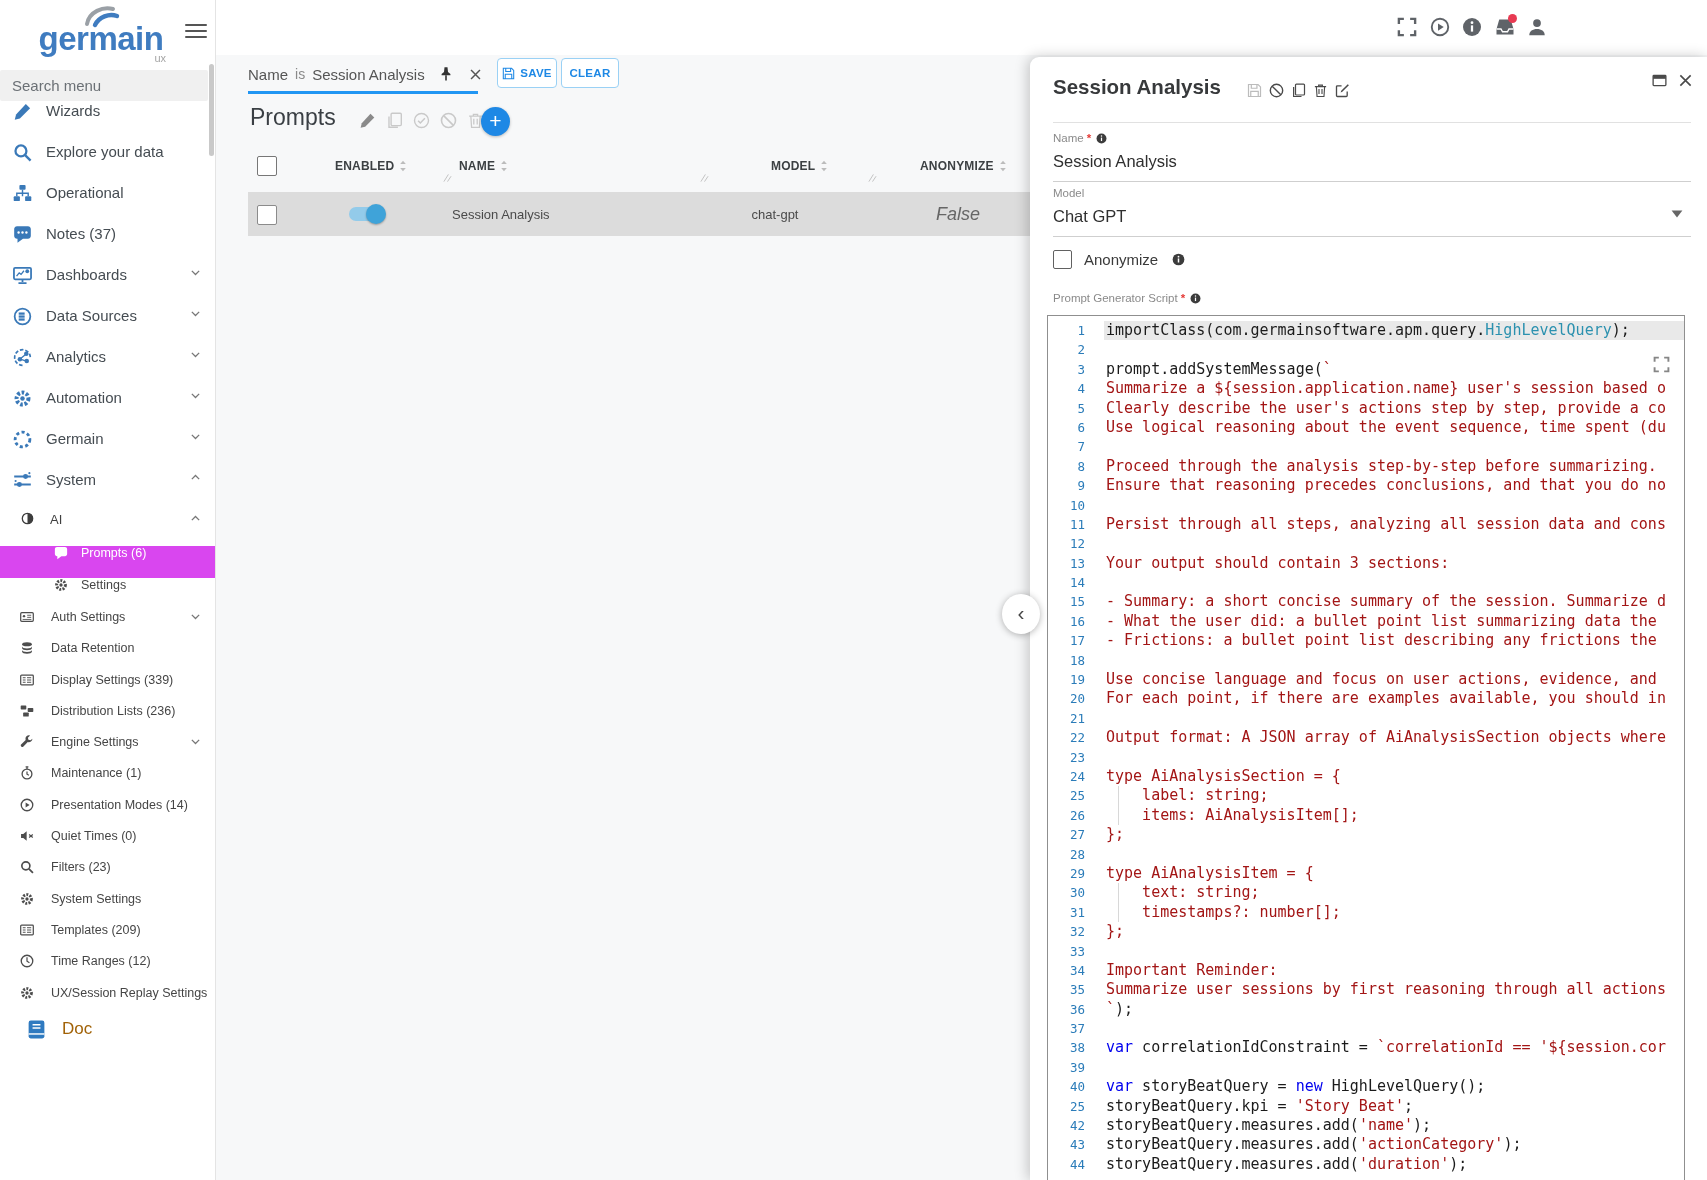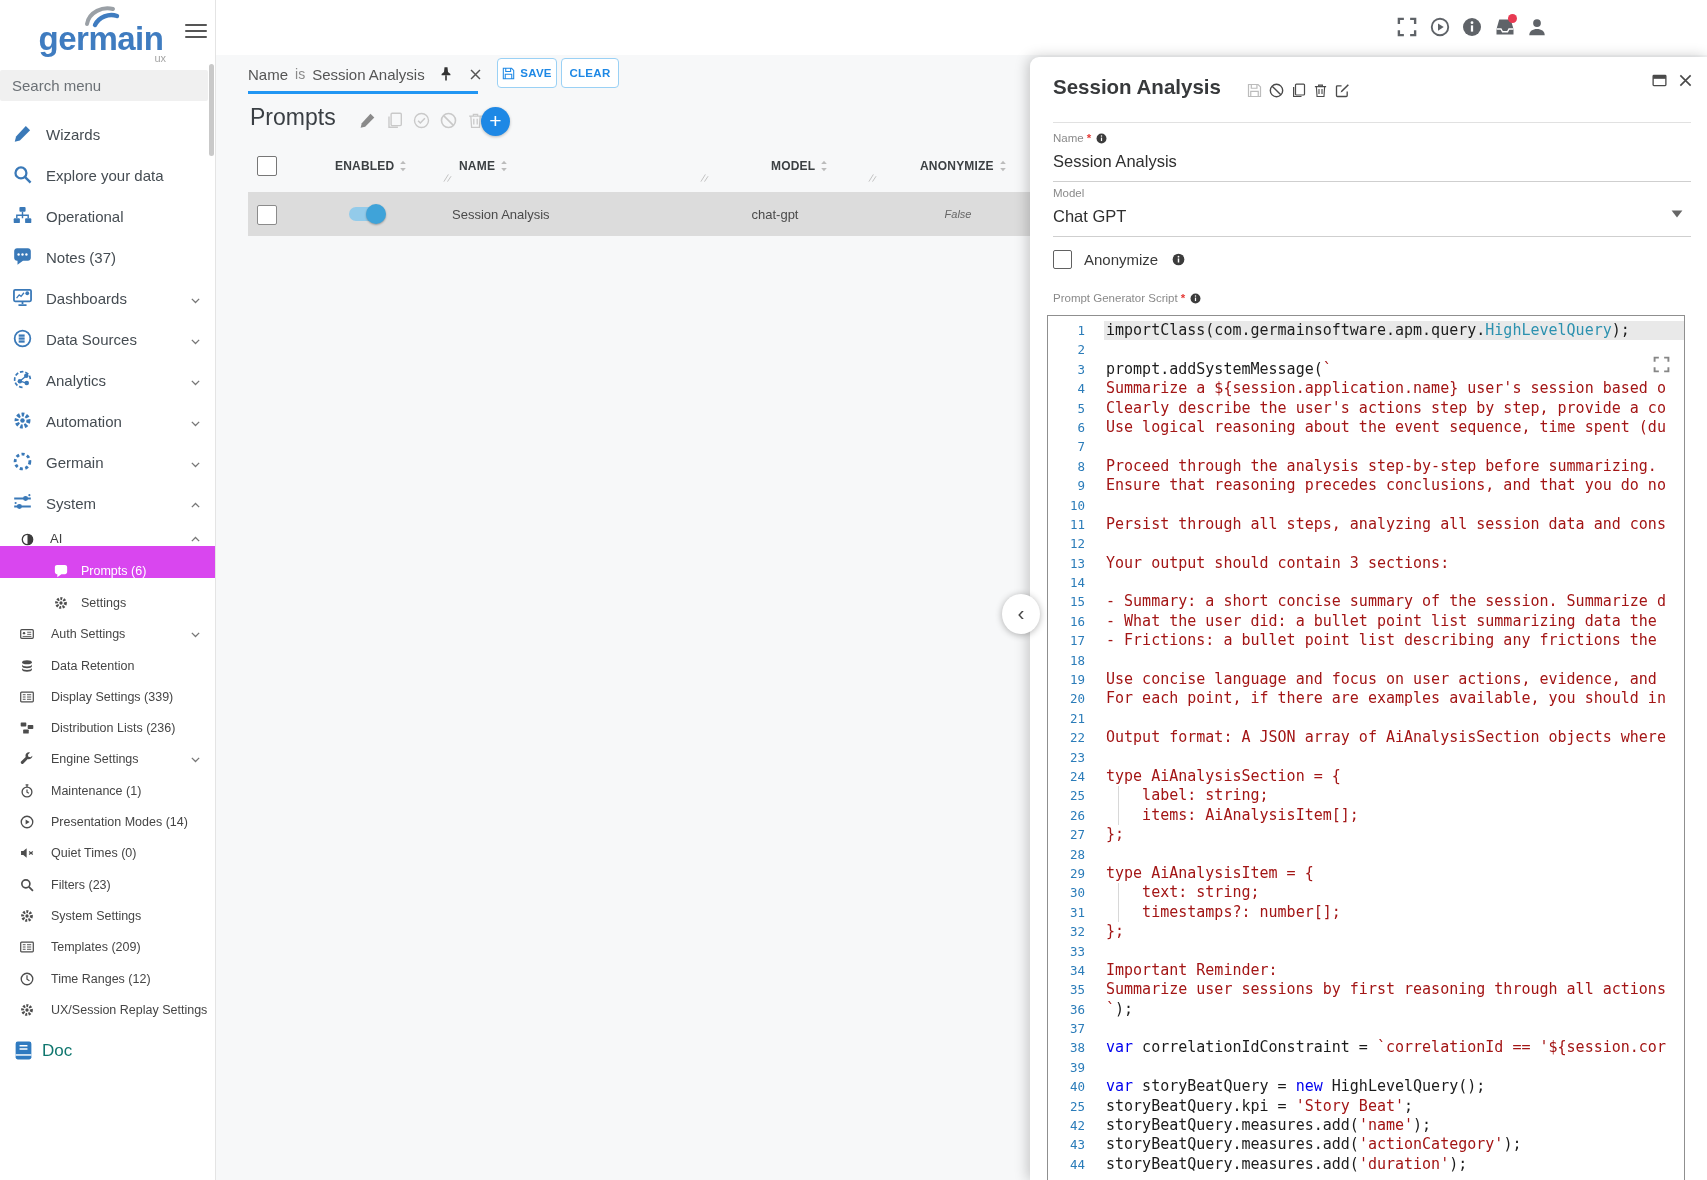--- a/index.html
+++ b/index.html
@@ -13,33 +13,33 @@
   .logo{position:absolute;left:26px;top:4px;width:150px;text-align:center}
   .logo-swoosh{margin:0 auto;width:44px;height:24px}
   .logo-brand{font-size:33px;font-weight:700;color:#3f7cc0;letter-spacing:-.5px;line-height:30px;display:block;margin-top:-4px}
   .logo-sub{display:block;text-align:right;font-size:11px;color:#a5a5a5;margin:-2px 10px 0 0}
   .hamburger{position:absolute;right:8px;top:24px;width:22px;height:18px;cursor:pointer}
   .hamburger i{display:block;height:2.4px;background:#555;margin-bottom:3.6px;border-radius:1px}
   .side-scroll{position:absolute;right:1px;top:64px;width:5px;height:92px;background:#c9c9c9;border-radius:3px}
   .search-menu{position:absolute;left:0;right:7px;top:70px;height:31px;background:#f0f0f0;border-radius:2px;
     display:flex;align-items:center;padding-left:12px;font-size:15px;color:#6b7075}
   #side-nav{position:absolute;left:0;right:0;top:102px}
-  .nav-item{position:relative;display:flex;align-items:flex-end;cursor:pointer}
+  .nav-item{position:relative;display:flex;align-items:flex-start;cursor:pointer}
   .nav-item .nlabel{white-space:nowrap}
   .nav-item .nchev{position:absolute;right:13px;width:13px;height:13px;color:#777}
   .nav-item .nchev svg{width:13px;height:13px}
   .lv0{height:41px;padding-left:13px;gap:14px;font-size:15px;color:#454c52}
   .lv0 .nicon{width:19px;height:19px;color:#3a79b8;flex:none}
   .lvai{height:34px;padding-left:21px;gap:16px;font-size:13px;color:#3f3f3f}
   .lvai .nicon{width:13px;height:13px;color:#3d3d3d;flex:none}
   .lv2{height:32px;padding-left:54px;gap:13px;font-size:12.5px;color:#454545}
   .lv2 .nicon{width:14px;height:14px;color:#4d4d4d;flex:none}
   .lv1{height:31.3px;padding-left:20px;gap:17px;font-size:12.5px;color:#454545}
   .lv1 .nicon{width:14px;height:14px;color:#4d4d4d;flex:none}
-  .lvdoc{height:42px;padding-left:13px;gap:8px;font-size:17px;color:#0f766e;margin-top:2px}
+  .lvdoc{height:42px;padding-left:26px;gap:15px;font-size:17px;color:#a16207;margin-top:2px}
   .lvdoc .nicon{width:21px;height:21px;color:#2f7ac0;flex:none}
   .nav-item .nicon svg{width:100%;height:100%}
   .nav-item.sel{background:#d946ef;color:#fff}
   .nav-item.sel .nicon{color:#fff}
 
   
   .main{position:absolute;left:215px;top:0;right:0;height:100%;background:#f7f8f9}
   .topbar{position:absolute;left:0;top:0;right:0;height:55px;background:#fff}
   .search-box{position:absolute;left:33px;top:6px;width:1140px;height:42px;background:#fff;border:1px solid #ededed;
     border-radius:8px;box-shadow:0 1px 3px rgba(0,0,0,.07);display:flex;align-items:center;padding-left:14px;gap:10px}
@@ -83,21 +83,21 @@
   .rz svg{width:9px;height:10px}
 
   .trow{position:absolute;left:33px;right:0;top:192px;height:44px;background:#dcdcdc;cursor:pointer}
   .trow .cbx{left:9px;top:13px;border-color:#8b8b8b}
   .toggle{position:absolute;left:101px;top:15px;width:34px;height:14px;border-radius:7px;background:#93cbea;cursor:pointer}
   .toggle::after{content:"";position:absolute;right:-3px;top:-3px;width:20px;height:20px;border-radius:50%;
     background:#3fa3d9;box-shadow:0 1px 2px rgba(0,0,0,.3)}
   .cell{position:absolute;top:0;height:44px;display:flex;align-items:center;font-size:13px;color:#4a4a4a}
   .c-name{left:204px}
   .c-model{left:497px;width:60px;justify-content:center}
-  .c-anon{left:680px;width:60px;justify-content:center;font-style:italic;font-size:11px;color:#666}
+  .c-anon{left:680px;width:60px;justify-content:center;font-style:italic;font-size:18px;color:#666}
 
   
   .fab{position:absolute;left:1002px;top:594px;width:38px;height:38px;border-radius:50%;background:#fff;z-index:30;
     box-shadow:0 1px 7px rgba(0,0,0,.3);display:flex;align-items:center;justify-content:center;cursor:pointer;
     font-size:21px;color:#444;padding-bottom:2px}
 
   
   .panel{position:absolute;left:1030px;top:57px;right:0;bottom:0;background:#fff;border-top-left-radius:9px;
     box-shadow:-2px 0 14px rgba(0,0,0,.22);z-index:20}
   .p-title{position:absolute;left:23px;top:18px;font-size:20.5px;font-weight:700;color:#37393b}

